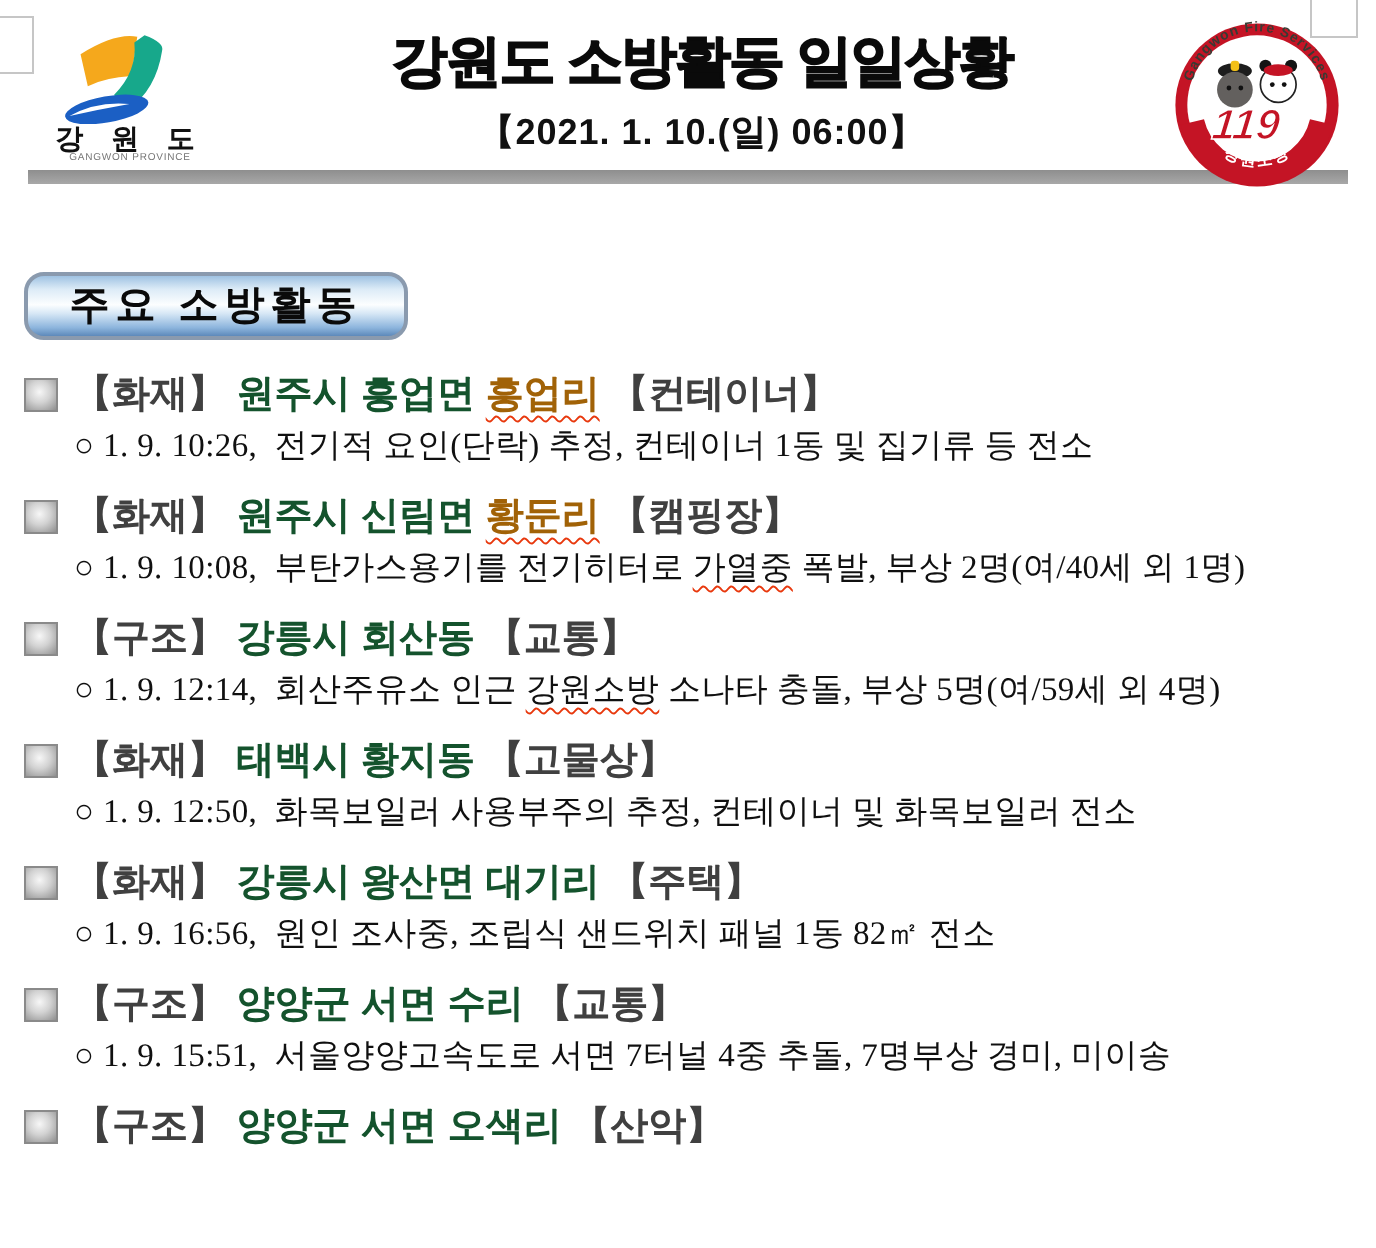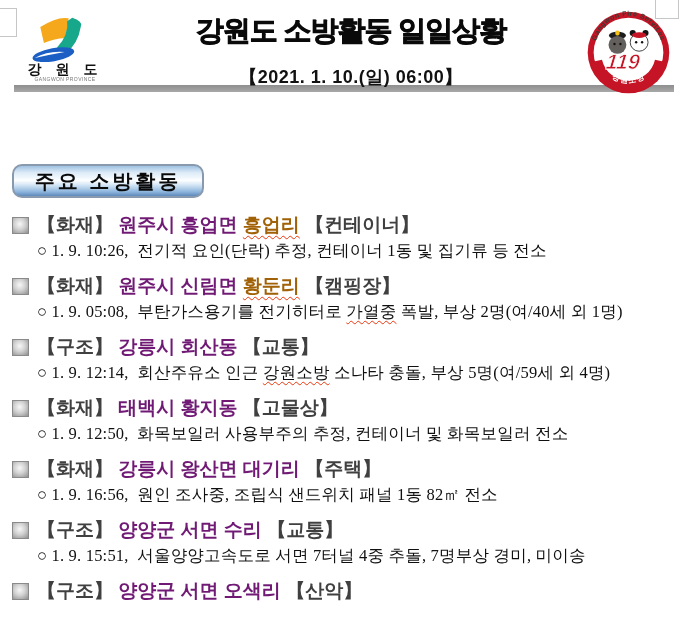--- a/index.html
+++ b/index.html
@@ -16,47 +16,47 @@
   .report-header { display:flex; align-items:flex-start; padding:10px 14px 0 14px; height:82px; box-sizing:border-box; }
   .logo-left { width:102px; text-align:center; padding-top:4px; }
   .logo-left svg { width:80px; height:48px; display:block; margin:0 auto; }
   .logo-name { font-size:14px; font-weight:bold; letter-spacing:5px; line-height:1.1; color:#101010; }
   .logo-sub { font-size:5px; color:#777; letter-spacing:0.4px; line-height:1; }
   .header-center { flex:1; text-align:center; padding-top:2px; }
   .page-title {
     margin:0; font-size:28px; font-weight:900; letter-spacing:-1px; color:#0a0a0a;
     -webkit-text-stroke:0.8px #0a0a0a;
   }
-  .report-date { font-size:18px; font-weight:600; margin-top:15px; letter-spacing:0.5px; }
+  .report-date { font-size:18px; font-weight:600; margin-top:4px; letter-spacing:0.5px; }
   .logo-right { width:88px; }
   .logo-right svg { width:85px; height:85px; display:block; }
 
   .divider-bar { margin:3px 14px 0 14px; height:7px; background:linear-gradient(180deg,#8e8e8e,#a8a8a8); }
 
   
   .section-badge {
-    display:inline-block; box-sizing:border-box; margin:72px 0 0 12px;
+    display:inline-block; box-sizing:border-box; margin:44px 0 0 12px;
     width:192px; height:34px; line-height:30px; text-align:center;
     border:2px solid #8a9aae; border-radius:10px;
     background:linear-gradient(180deg,#9fc2e2 0%, #dcebf7 22%, #fcfeff 48%, #d8e8f6 62%, #8db5dd 86%, #5d89ba 100%);
     font-size:20px; font-weight:bold; letter-spacing:3px; color:#0a0a0a;
   }
 
   
   .entries { margin:15px 12px 0 12px; }
   .entry { margin-bottom:10px; }
   .entry-heading { display:flex; align-items:center; font-size:19px; font-weight:bold; height:24px; }
   .entry-heading span { white-space:pre; }
   .bullet {
     width:15px; height:15px; flex:none; margin-right:8px;
     border:1px solid #8a8a8a;
     background:radial-gradient(circle at 45% 40%, #f7f7f7 0%, #d2d2d2 45%, #8f8f8f 100%);
   }
   .seg-tag { color:#404040; }
-  .seg-loc { color:#701a75;text-align:center; }
+  .seg-loc { color:#14532d;text-align:center; }
   .seg-loc-u {
     color:#a16207;
     text-decoration:underline wavy #e8380d 1px; text-underline-offset:4px;
   }
   .entry-body {
     font-family:Liberation Serif, serif;
     font-size:16.5px; color:#101010; padding-left:25px; margin-top:3px;
     height:24px; white-space:pre; letter-spacing:0.2px;
   }
   .seg-plain { }
@@ -139,21 +139,21 @@
 
   <div class="entry">
     <div class="entry-heading">
       <span class="bullet"></span>
     <span class="seg-tag">【화재】</span>
           <span class="seg-loc"> 원주시 신림면 </span>
           <span class="seg-loc-u">황둔리</span>
           <span class="seg-loc"> </span>
           <span class="seg-tag">【캠핑장】</span>
         </div>
-    <div class="entry-body"><span class="seg-plain">○ 1. 9. 05:08,  부탄가스용기를 전기히터로 </span><span class="seg-plain-u">가열중</span><span class="seg-plain"> 폭발, 부상 2명(여/40세 외 1명)</span></div>
+    <div class="entry-body"><span class="seg-plain">○ 1. 9. 10:08,  부탄가스용기를 전기히터로 </span><span class="seg-plain-u">가열중</span><span class="seg-plain"> 폭발, 부상 2명(여/40세 외 1명)</span></div>
   </div>
 
   <div class="entry">
     <div class="entry-heading">
       <span class="bullet"></span>
     <span class="seg-tag">【구조】</span>
           <span class="seg-loc"> 강릉시 회산동 </span>
           <span class="seg-tag">【교통】</span>
         </div>
     <div class="entry-body"><span class="seg-plain">○ 1. 9. 12:14,  회산주유소 인근 </span><span class="seg-plain-u">강원소방</span><span class="seg-plain"> 소나타 충돌, 부상 5명(여/59세 외 4명)</span></div>

